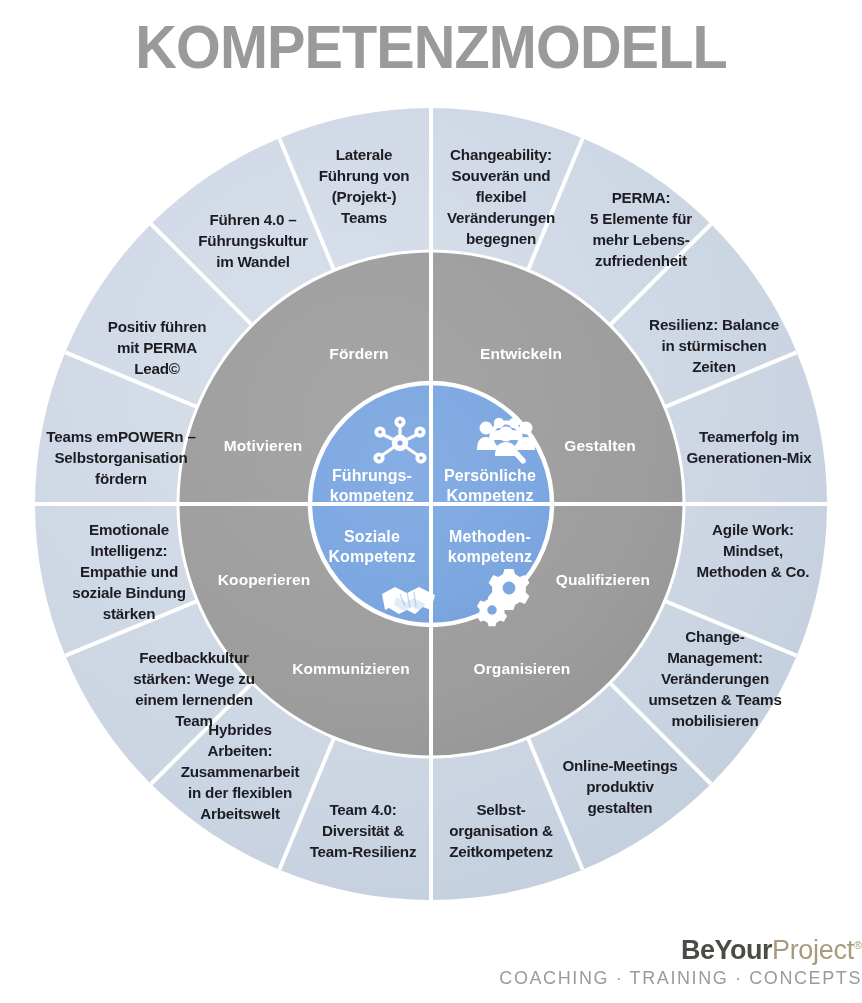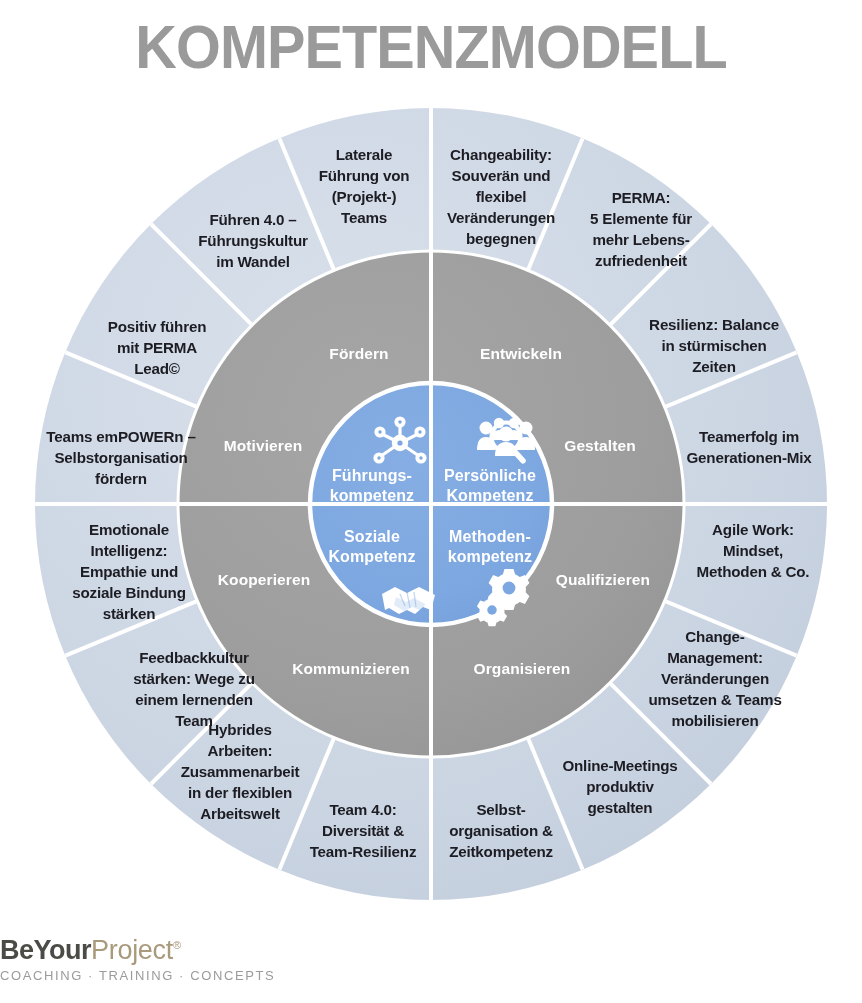--- a/index.html
+++ b/index.html
@@ -40,32 +40,32 @@
     font-size: 15.5px; font-weight: 700; fill: #ffffff;
     text-anchor: middle; letter-spacing: 0.1px;
   }
   .core-text {
     font-size: 16px; font-weight: 700; fill: #ffffff;
     text-anchor: middle; letter-spacing: 0.1px;
   }
 
   
   .footer {
-    position: absolute; left: 0; top: 930px; width: 862px; text-align: left;
+    position: absolute; left: 0; top: 930px; width: 862px; text-align: right; padding-left: 22px;
   }
   .logo-main {
     font-family: "Liberation Sans", sans-serif;
     font-size: 27px; line-height: 30px; white-space: nowrap;
   }
   .logo-be { font-weight: 700; color: #4c4c47; letter-spacing: -0.5px; }
   .logo-pr { font-weight: 400; color: #a99a7c; letter-spacing: -0.3px; }
   .logo-reg { font-size: 11px; color: #a99a7c; vertical-align: super; }
   .logo-sub {
     font-family: "Liberation Sans", sans-serif;
-    font-size: 13px; color: #9b9b9b; letter-spacing: 1.6px;
+    font-size: 18px; color: #9b9b9b; letter-spacing: 1.6px;
     margin-top: 3px; white-space: nowrap;
   }
 </style>
 </head>
 <body>
 
 <div class="page">
 
   <div class="title">KOMPETENZMODELL</div>
 

